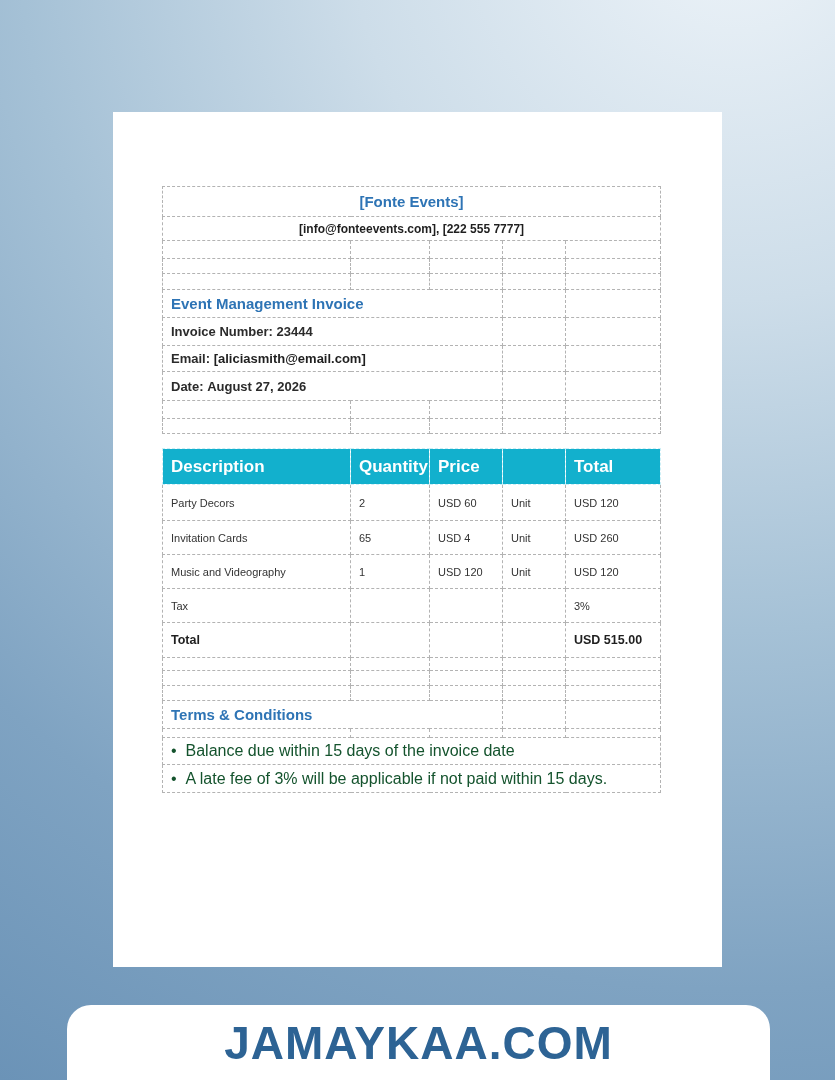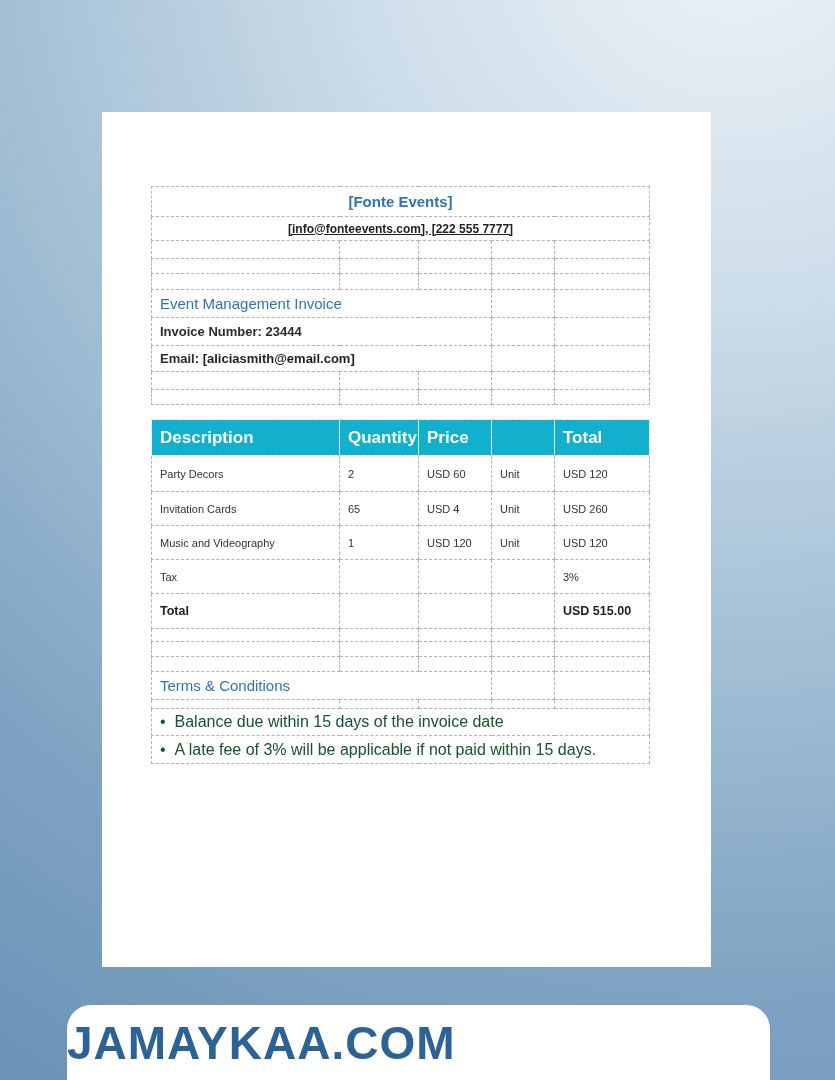--- a/index.html
+++ b/index.html
@@ -5,21 +5,21 @@
   * { margin: 0; padding: 0; box-sizing: border-box; }
   html, body { width: 835px; height: 1080px; overflow: hidden; }
   body {
     font-family: "Liberation Sans", sans-serif;
     background: radial-gradient(circle at 88% -8%, #eef4f9 0%, #cddde9 28%, #a5c1d6 52%, #7fa3c2 78%, #6b93b7 100%);
     position: relative;
   }
 
   .page {
     position: absolute;
-    left: 102px; top: 112px;
+    left: 113px; top: 112px;
     width: 609px; height: 855px;
     background: #ffffff;
   }
 
   .content {
     position: absolute;
     left: 49px; top: 74px;
     width: 498px;
   }
 
@@ -37,35 +37,35 @@
     overflow: hidden;
   }
   .center { text-align: center; padding: 0 4px; }
 
   
   .h9  td { height: 9px; }
   .h13 td { height: 13px; }
   .h15 td { height: 15px; }
   .h16 td { height: 16px; }
   .h18 td { height: 18px; }
-  .h24 td { height: 24px; text-decoration: underline; }
+  .h24 td { height: 24px; }
   .h25 td { height: 25px; }
   .h26 td { height: 26px; }
   .h27 td { height: 27px; }
   .h28 td { height: 28px; }
   .h29 td { height: 29px; }
   .h30 td { height: 30px; }
   .h34 td { height: 34px; }
   .h35 td { height: 35px; }
   .h36 td { height: 36px; }
   .h41 td { height: 41px; }
 
   .company-name { font-size: 15px; font-weight: bold; color: #2E74B5; }
   .contact-line { font-size: 12px; font-weight: bold; color: #1f1f1f; }
-  .section-title { font-size: 15px; font-weight: normal; color: #2E74B5; }
+  .section-title { font-size: 15px; font-weight: bold; color: #2E74B5; }
   .info-label { font-weight: bold; }
   .info-value-bold { font-weight: bold; color: #1f1f1f; }
   .client-address-cell { line-height: 18px; padding-top: 2px; padding-bottom: 2px; }
 
   .items-header td {
     background: #12B0CD;
     border: 1px dashed #cdeff6;
     color: #ffffff;
     font-weight: bold;
     font-size: 17px;
@@ -79,20 +79,21 @@
   .table-gap { height: 14px; }
 
   .banner {
     position: absolute;
     left: 67px; top: 1005px;
     width: 703px; height: 75px;
     background: #ffffff;
     border-radius: 24px 24px 0 0;
     display: flex;
     align-items: center;
+    justify-content: center;
   }
   .banner-text {
     font-size: 46px;
     font-weight: bold;
     color: #2d6394;
     letter-spacing: 1px;
   }
 </style>
 </head>
 <body>
@@ -146,20 +147,28 @@
           <span class="info-label">Invoice Number:</span>
           <span class="info-label">23444</span>
         </td>
         <td></td>
             <td></td>
       </tr>
       <tr class="h26">
         <td colspan="3">
           <span class="info-label">Email:</span>
           <span class="info-value-bold">[aliciasmith@email.com]</span>
+        </td>
+        <td></td>
+            <td></td>
+      </tr>
+      <tr class="h29">
+        <td colspan="3">
+          <span class="info-label">Date:</span>
+          <span class="info-label">August 27, 2026</span>
         </td>
         <td></td>
             <td></td>
       </tr>
       <tr class="h18">
         <td></td>
             <td></td>
             <td></td>
             <td></td>
             <td></td>

